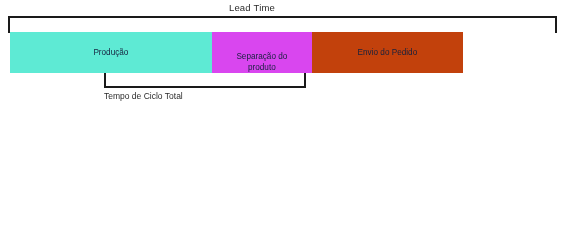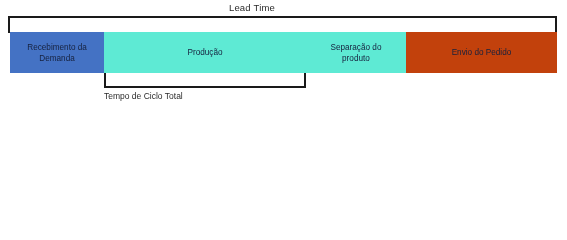--- a/index.html
+++ b/index.html
@@ -109,30 +109,26 @@
 <body>
 
 <div id="diagram">
 
   <div class="leadtime-label">Lead Time</div>
 
   <div class="leadtime-bracket" style="border-color: rgb(26, 26, 26);"></div>
 
   <div class="band">
 
-    <div class="block" style="flex: 0 0 17.2%; background: rgb(68, 114, 196); color: rgb(22, 33, 62);">
-      <span class="block-text">Recebimento da
-Demanda</span>
-    </div>
 
     <div class="block" style="flex: 0 0 36.9%; background: #5eead4; color: rgb(22, 33, 62);">
       <span class="block-text">Produção</span>
     </div>
 
-    <div class="block" style="flex: 0 0 18.3%; background: #5eead4; color: rgb(22, 33, 62);">
+    <div class="block" style="flex: 0 0 18.3%; background: #d946ef; color: rgb(22, 33, 62); align-items: flex-end;">
       <span class="block-text">Separação do
 produto</span>
     </div>
 
     <div class="block" style="flex: 0 0 27.6%; background: #c2410c; color: rgb(22, 33, 62);">
       <span class="block-text">Envio do Pedido</span>
     </div>
 
   </div>
 

